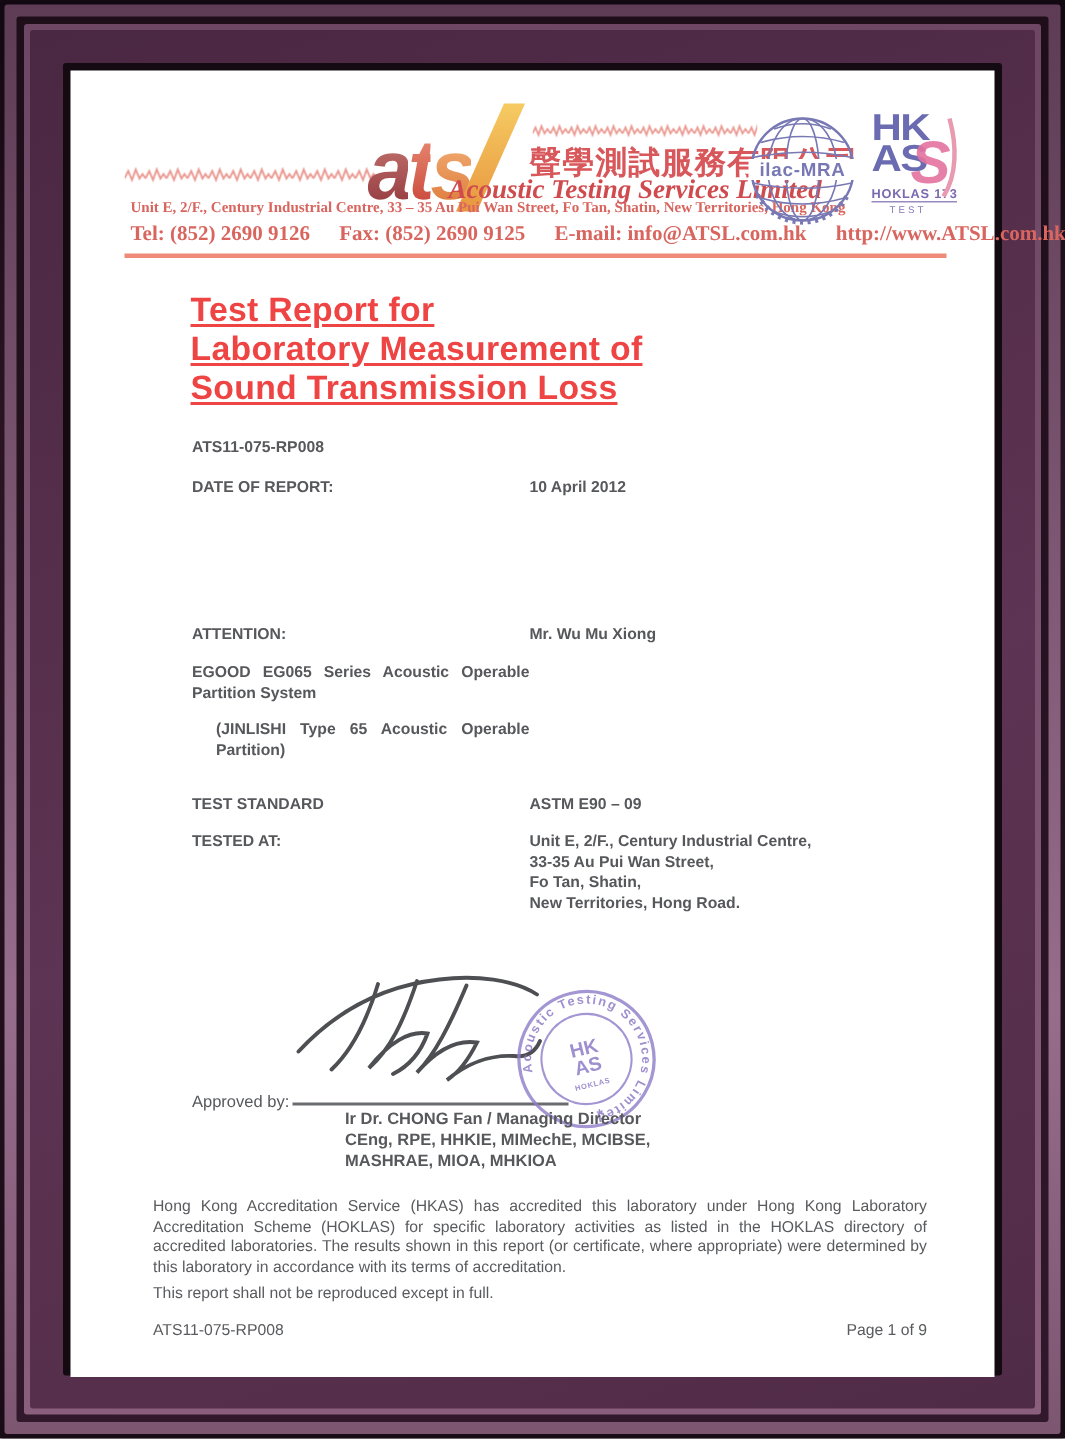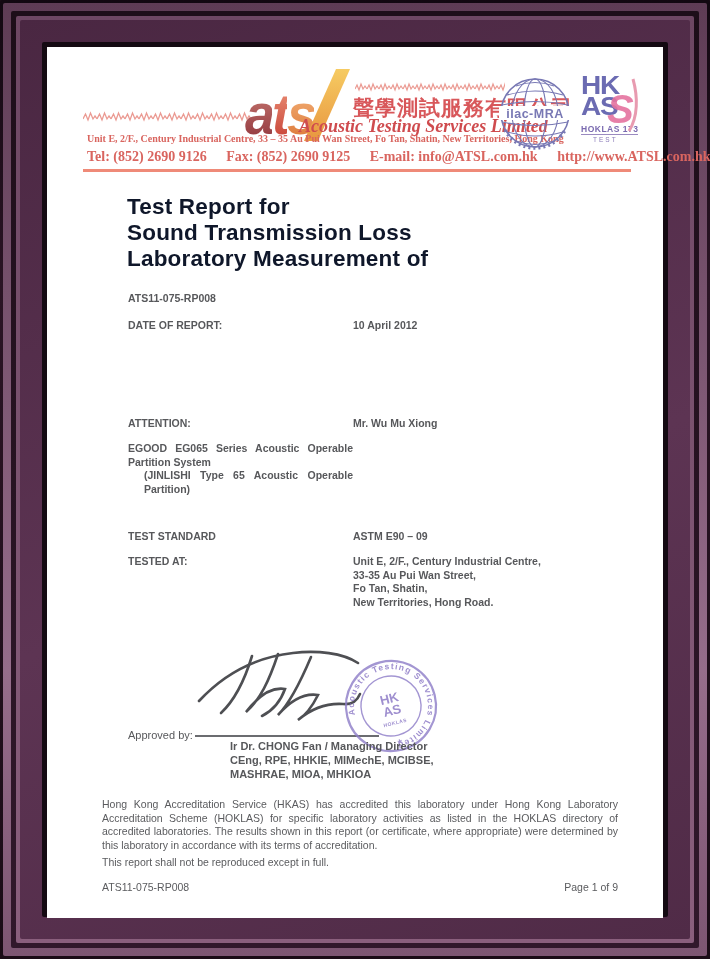--- a/index.html
+++ b/index.html
@@ -42,29 +42,29 @@
     letter-spacing:-1px;transform:scaleX(1.12);transform-origin:left;}
   .hkas .pinkS{position:absolute;left:26px;top:14px;font-size:40px;font-weight:bold;
     color:#e5739f;font-style:italic;line-height:1;opacity:0.9;}
   .hkas .pinkJ{position:absolute;left:40px;top:2px;}
   .hkas .hoklas{margin-top:8px;font-size:8.5px;font-weight:bold;color:#7a6ab0;
     letter-spacing:0.5px;border-bottom:1px solid #9a8ac0;display:inline-block;}
   .hkas .test{font-size:6.5px;color:#8a7ab8;letter-spacing:2px;margin-left:12px;}
 
   
   .title{position:absolute;left:80px;top:147px;font-size:22.5px;font-weight:bold;
-    color:#0f172a;line-height:26px;letter-spacing:0.2px;}
+    color:#ef4444;line-height:26px;letter-spacing:0.2px;text-decoration:underline;}
 
   
   .row-grid{position:absolute;left:81px;width:497px;display:grid;grid-template-columns:225px 1fr;
     font-size:10.5px;font-weight:bold;color:#57585b;line-height:13.5px;}
   .val-just{text-align:justify;}
   .addr-block{margin-top:9px;}
   .spread{word-spacing:2.5px;}
-  .p2{margin-top:0;padding-left:16px;}
+  .p2{margin-top:11px;padding-left:16px;}
 
   
   .approved-label{position:absolute;left:81px;top:682px;font-size:11px;color:#57585b;}
   .sig-svg{position:absolute;left:148px;top:596px;}
   .sig-line{position:absolute;left:148px;top:688px;width:184px;height:2px;background:#6b6c70;}
   .sig-name{position:absolute;left:183px;top:692px;font-size:11px;font-weight:bold;color:#57585b;line-height:14px;}
   .stamp{position:absolute;left:292px;top:607px;opacity:0.82;transform:rotate(-14deg);}
 
   
   .foot-para{position:absolute;left:55px;top:751px;width:516px;font-size:10.5px;
@@ -145,22 +145,22 @@
       <path d="M12 2 C17 20 17 40 8 54" fill="none" stroke="#e89bb0" stroke-width="3"></path>
     </svg>
     <div class="hoklas">HOKLAS 173</div>
     <div class="test">TEST</div>
   </div>
 
   <div class="rule"></div>
 
   <div class="title">
     <div>Test Report for</div>
+    <div>Laboratory Measurement of</div>
     <div>Sound Transmission Loss</div>
-    <div>Laboratory Measurement of</div>
   </div>
 
   <div class="row-grid" style="top:245px">
     <div>ATS11-075-RP008</div>
   </div>
 
   <div class="row-grid" style="top:272px">
     <div>DATE OF REPORT:</div>
     <div>10 April 2012</div>
   </div>

